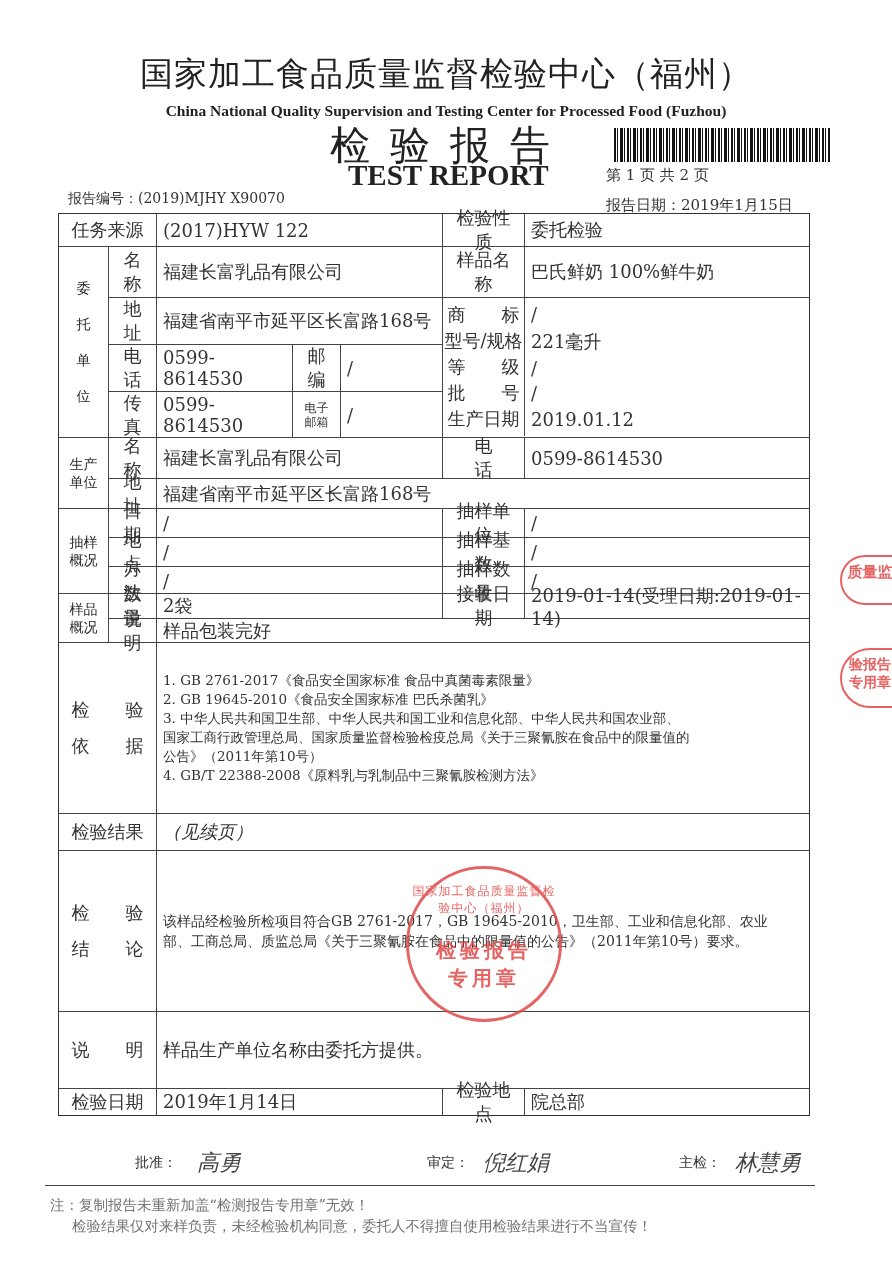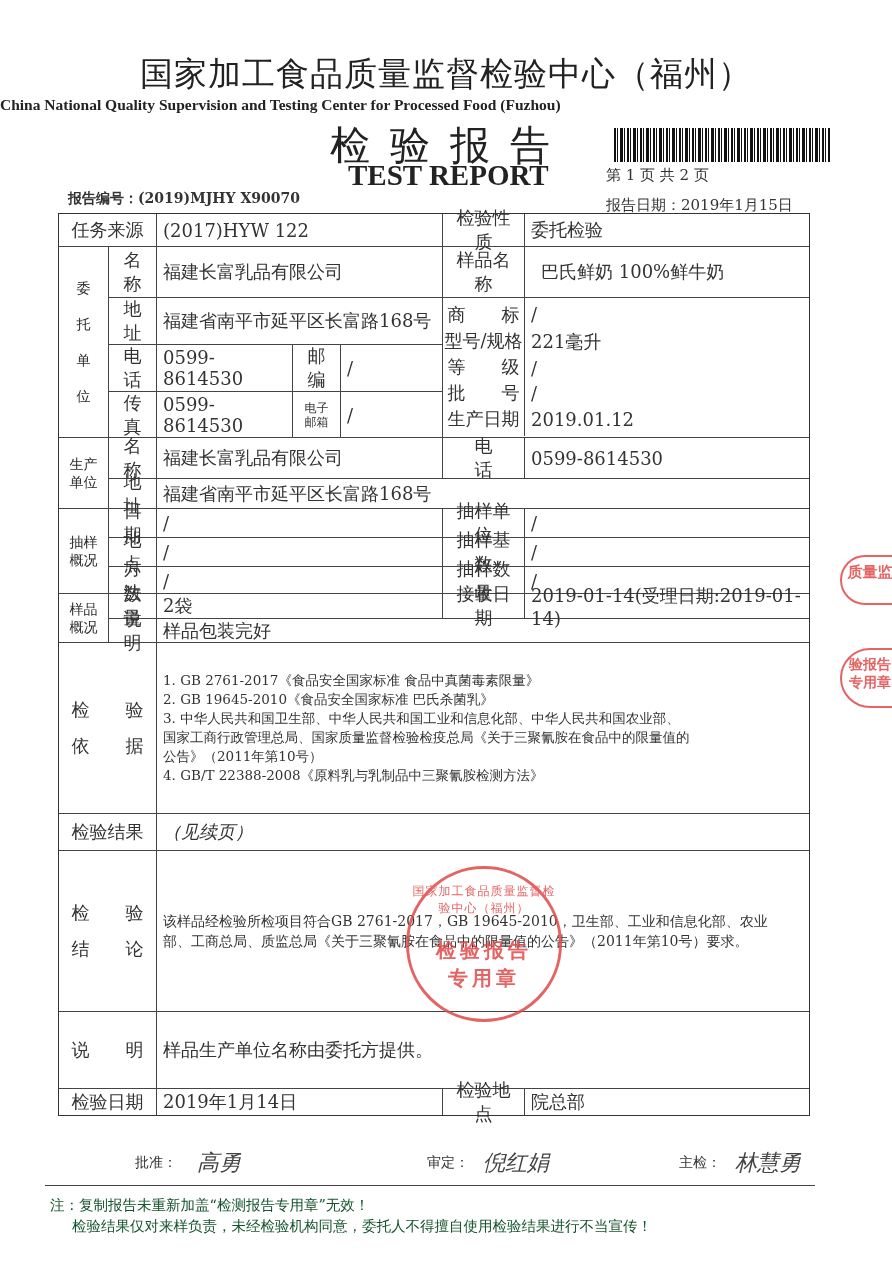--- a/index.html
+++ b/index.html
@@ -1,43 +1,43 @@
 <!DOCTYPE html>
 <html><head>
 <meta charset="utf-8">
 <style>
   html, body { margin: 0; padding: 0; background: #ffffff; }
   body { width: 892px; height: 1261px; position: relative; overflow: hidden;
          font-family: "DejaVu Serif", "Liberation Serif", serif; color: #2a2a2a; }
   .abs { position: absolute; }
   .title-cn { left: 0; width: 892px; top: 52px; text-align: center; font-size: 33px; letter-spacing: 1px; color: #222; }
-  .title-en { left: 0; width: 892px; top: 96px; font-family: "Liberation Serif", serif; font-weight: bold; font-size: 15.5px; color: #222; }
+  .title-en { left: 0; width: 892px; top: 102px; text-align: center; font-family: "Liberation Serif", serif; font-weight: bold; font-size: 15.5px; color: #222; }
   .report-cn { left: 330px; top: 118px; font-size: 40px; letter-spacing: 20px; color: #222; }
   .report-en { left: 348px; top: 159px; font-family: "Liberation Serif", serif; font-weight: bold; font-size: 29px; color: #222; }
   .barcode { left: 614px; top: 128px; width: 216px; height: 34px;
      background: repeating-linear-gradient(90deg, #111 0 2px, #fff 2px 3px, #111 3px 4px, #fff 4px 6px, #111 6px 9px, #fff 9px 10px, #111 10px 11px, #fff 11px 13px); }
   .page-no { left: 606px; top: 166px; font-size: 15px; color: #333; }
-  .report-no { left: 68px; top: 190px; font-size: 14px; color: #333; font-weight: bold; }
+  .report-no { left: 68px; top: 190px; font-size: 14px; color: #333; }
   .report-date { left: 606px; top: 196px; font-size: 15px; color: #333; }
 
   .tbl { position: absolute; left: 58px; top: 213px; width: 750px; border: 1.5px solid #333; }
   .row { display: flex; border-bottom: 1px solid #444; }
   .row:last-child { border-bottom: none; }
   .cell { border-right: 1px solid #444; font-size: 18px; padding: 0 6px; display: flex; align-items: center; box-sizing: border-box; }
   .cell:last-child { border-right: none; }
   .lbl { justify-content: center; text-align: center; color: #333; }
   .val { color: #333; }
   .group { display: flex; border-bottom: 1px solid #444; }
   .group-lbl { width: 50px; border-right: 1px solid #444; display: flex; align-items: center; justify-content: center; font-size: 14px; text-align: center; box-sizing: border-box; flex-shrink: 0; }
   .group-body { flex: 1; }
   .vert { display: flex; flex-direction: column; justify-content: space-around; height: 100%; padding: 10px 0; box-sizing: border-box; }
   .basis-text { font-size: 13.5px; line-height: 19px; padding: 12px 6px; white-space: pre-line; color: #333; }
   .sign-row { left: 118px; top: 1148px; width: 700px; font-size: 14px; color: #333; }
   .sig { font-family: "DejaVu Serif", serif; font-style: italic; font-size: 22px; color: #444; }
-  .notes { left: 50px; top: 1195px; font-size: 14.5px; line-height: 21px; color: #14532d; }
+  .notes { left: 50px; top: 1195px; font-size: 14.5px; line-height: 21px; color: #737373; }
   .stamp { position: absolute; left: 406px; top: 866px; width: 150px; height: 150px; border: 3px solid #e04848; border-radius: 50%; color: #e04848; opacity: 0.85; pointer-events: none; }
   .stamp-center { position: absolute; left: 0; width: 100%; text-align: center; font-size: 20px; font-weight: bold; letter-spacing: 4px; }
   .stamp-arc { position: absolute; left: 0; top: 14px; width: 100%; text-align: center; font-size: 12px; letter-spacing: 1px; }
   .edge-stamp { position: absolute; left: 840px; width: 60px; height: 50px; border: 2px solid #e04848; border-radius: 40px 0 0 40px; color: #e04848; font-size: 15px; font-weight: bold; text-align: center; padding-top: 6px; box-sizing: border-box; opacity: 0.85; }
   .hline { position: absolute; left: 45px; width: 770px; border-top: 1.5px solid #444; }
 </style>
 </head>
 <body>
 
 <div class="abs title-cn">国家加工食品质量监督检验中心（福州）</div>
@@ -81,21 +81,21 @@
       <div class="row" style="height:46px;">
         <div class="cell lbl" style="width:48px;">传真</div>
         <div class="cell val" style="width:136px;">0599-8614530</div>
         <div class="cell lbl" style="width:48px; font-size:12px; line-height:14px;">电子邮箱</div>
         <div class="cell val" style="flex:1;">/</div>
       </div>
     </div>
     <div style="flex:1;">
       <div class="row" style="height:50px;">
         <div class="cell lbl" style="width:82px;">样品名称</div>
-        <div class="cell val" style="flex:1;margin-left:10px;">巴氏鲜奶 100%鲜牛奶</div>
+        <div class="cell val" style="flex:1;">巴氏鲜奶 100%鲜牛奶</div>
       </div>
       <div style="display:flex; height:138px;">
         <div class="cell lbl" style="width:82px; border-right:1px solid #444; padding:0;">
           <div class="vert" style="padding:4px 0;">
             <div>商　　标</div>
             <div>型号/规格</div>
             <div>等　　级</div>
             <div>批　　号</div>
             <div>生产日期</div>
           </div>

